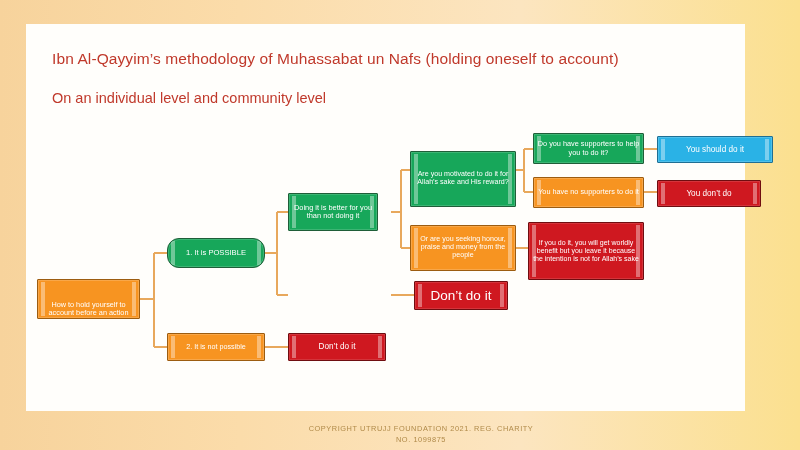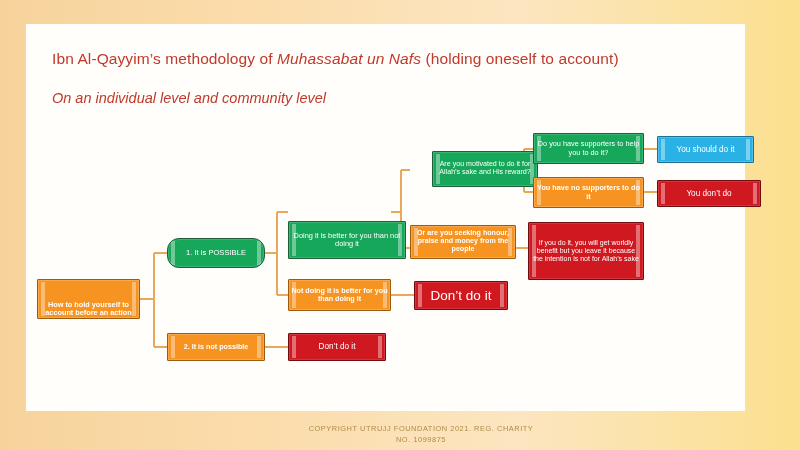--- a/index.html
+++ b/index.html
@@ -27,29 +27,28 @@
   
   #title {
     position: absolute;
     left: 52px; top: 50px;
     width: 660px;
     font-size: 15.5px;
     color: #c0392b;
     letter-spacing: .1px;
     white-space: nowrap;
   }
-  #title .ital { font-style: italic; }
+  #title .ital { }
   #subtitle {
     position: absolute;
     left: 52px; top: 90px;
     width: 600px;
     font-size: 14.5px;
     color: #c0392b;
     white-space: nowrap;
-    font-style: italic;
   }
 
   
   #wires { position: absolute; left:0; top:0; width:800px; height:450px; }
 
   
   .node {
     position: absolute;
     display: flex;
     align-items: center;
@@ -81,21 +80,20 @@
   .green {
     background: #17a75a;
     border: 1px solid #1f5e38;
     box-shadow: inset 0 0 0 1px rgba(255,255,255,.16);
     justify-content: flex-end;
   }
   .orange {
     background: #f79421;
     border: 1px solid #9c5c10;
     box-shadow: inset 0 0 0 1px rgba(255,255,255,.18);
-    font-weight: bold;
   }
   .red {
     background: #cf1820;
     border: 1px solid #6f0d10;
     box-shadow: inset 0 0 0 1px rgba(255,255,255,.12);
   }
   .cyan {
     background: #2ab2e6;
     border: 1px solid #1f6f94;
     box-shadow: inset 0 0 0 1px rgba(255,255,255,.18);
@@ -169,51 +167,48 @@
     <span class="lbl">How to hold yourself to account before an action</span>
   </div>
 
   <div class="node green" style="left:167px; top:238px; width:98px; height:30px; font-size:7.6px;border-radius:12px;">
     <span class="lbl">1. It is POSSIBLE</span>
   </div>
   <div class="node orange" style="left:167px; top:333px; width:98px; height:28px; font-size:7.2px;text-align:center;">
     <span class="lbl">2. It is not possible</span>
   </div>
 
-  <div class="node green" style="left:288px; top:193px; width:118px; height:38px; font-size:7.4px;margin-top:28px;">
+  <div class="node green" style="left:288px; top:193px; width:90px; height:38px; font-size:7.4px;">
     <span class="lbl">Doing it is better for you than not doing it</span>
-  </div>
-  <div class="node orange" style="left:288px; top:279px; width:103px; height:32px; font-size:7.2px;">
-    <span class="lbl">Not doing it is better for you than doing it</span>
   </div>
   <div class="node red" style="left:288px; top:333px; width:98px; height:28px; font-size:8.2px;">
     <span class="lbl">Don’t do it</span>
   </div>
 
-  <div class="node green" style="left:410px; top:151px; width:106px; height:36px; font-size:7.1px;margin-left:22px;">
+  <div class="node green" style="left:410px; top:151px; width:106px; height:56px; font-size:7.1px;">
     <span class="lbl">Are you  motivated to do it for Allah’s sake and His reward?</span>
   </div>
-  <div class="node orange" style="left:410px; top:225px; width:106px; height:34px; font-size:7.1px;justify-content:center;">
+  <div class="node orange" style="left:410px; top:225px; width:106px; height:46px; font-size:7.1px;justify-content:center;">
     <span class="lbl">Or are you seeking honour, praise and money from the people</span>
   </div>
   <div class="node red" style="left:414px; top:281px; width:94px; height:29px; font-size:13.5px;">
     <span class="lbl">Don’t do it</span>
   </div>
 
   <div class="node green" style="left:533px; top:133px; width:111px; height:31px; font-size:7.3px;">
     <span class="lbl">Do you have supporters to help you to do it?</span>
   </div>
   <div class="node orange" style="left:533px; top:177px; width:111px; height:31px; font-size:7.3px;">
     <span class="lbl">You have no supporters to do it</span>
   </div>
   <div class="node red" style="left:528px; top:222px; width:116px; height:58px; font-size:7.0px;">
     <span class="lbl">If you do it, you will get worldly benefit but you leave it because the intention is not for Allah’s sake</span>
   </div>
 
-  <div class="node cyan" style="left:657px; top:136px; width:97px; height:27px; font-size:8.2px;justify-content:center;">
+  <div class="node cyan" style="left:657px; top:136px; width:116px; height:27px; font-size:8.2px;justify-content:center;">
     <span class="lbl">You should do it</span>
   </div>
   <div class="node red" style="left:657px; top:180px; width:104px; height:27px; font-size:8.2px;text-align:center;">
     <span class="lbl">You don’t do</span>
   </div>
 
   <div id="footer">
     <div>COPYRIGHT UTRUJJ FOUNDATION 2021. REG. CHARITY</div>
     <div>NO. 1099875</div>
   </div>

